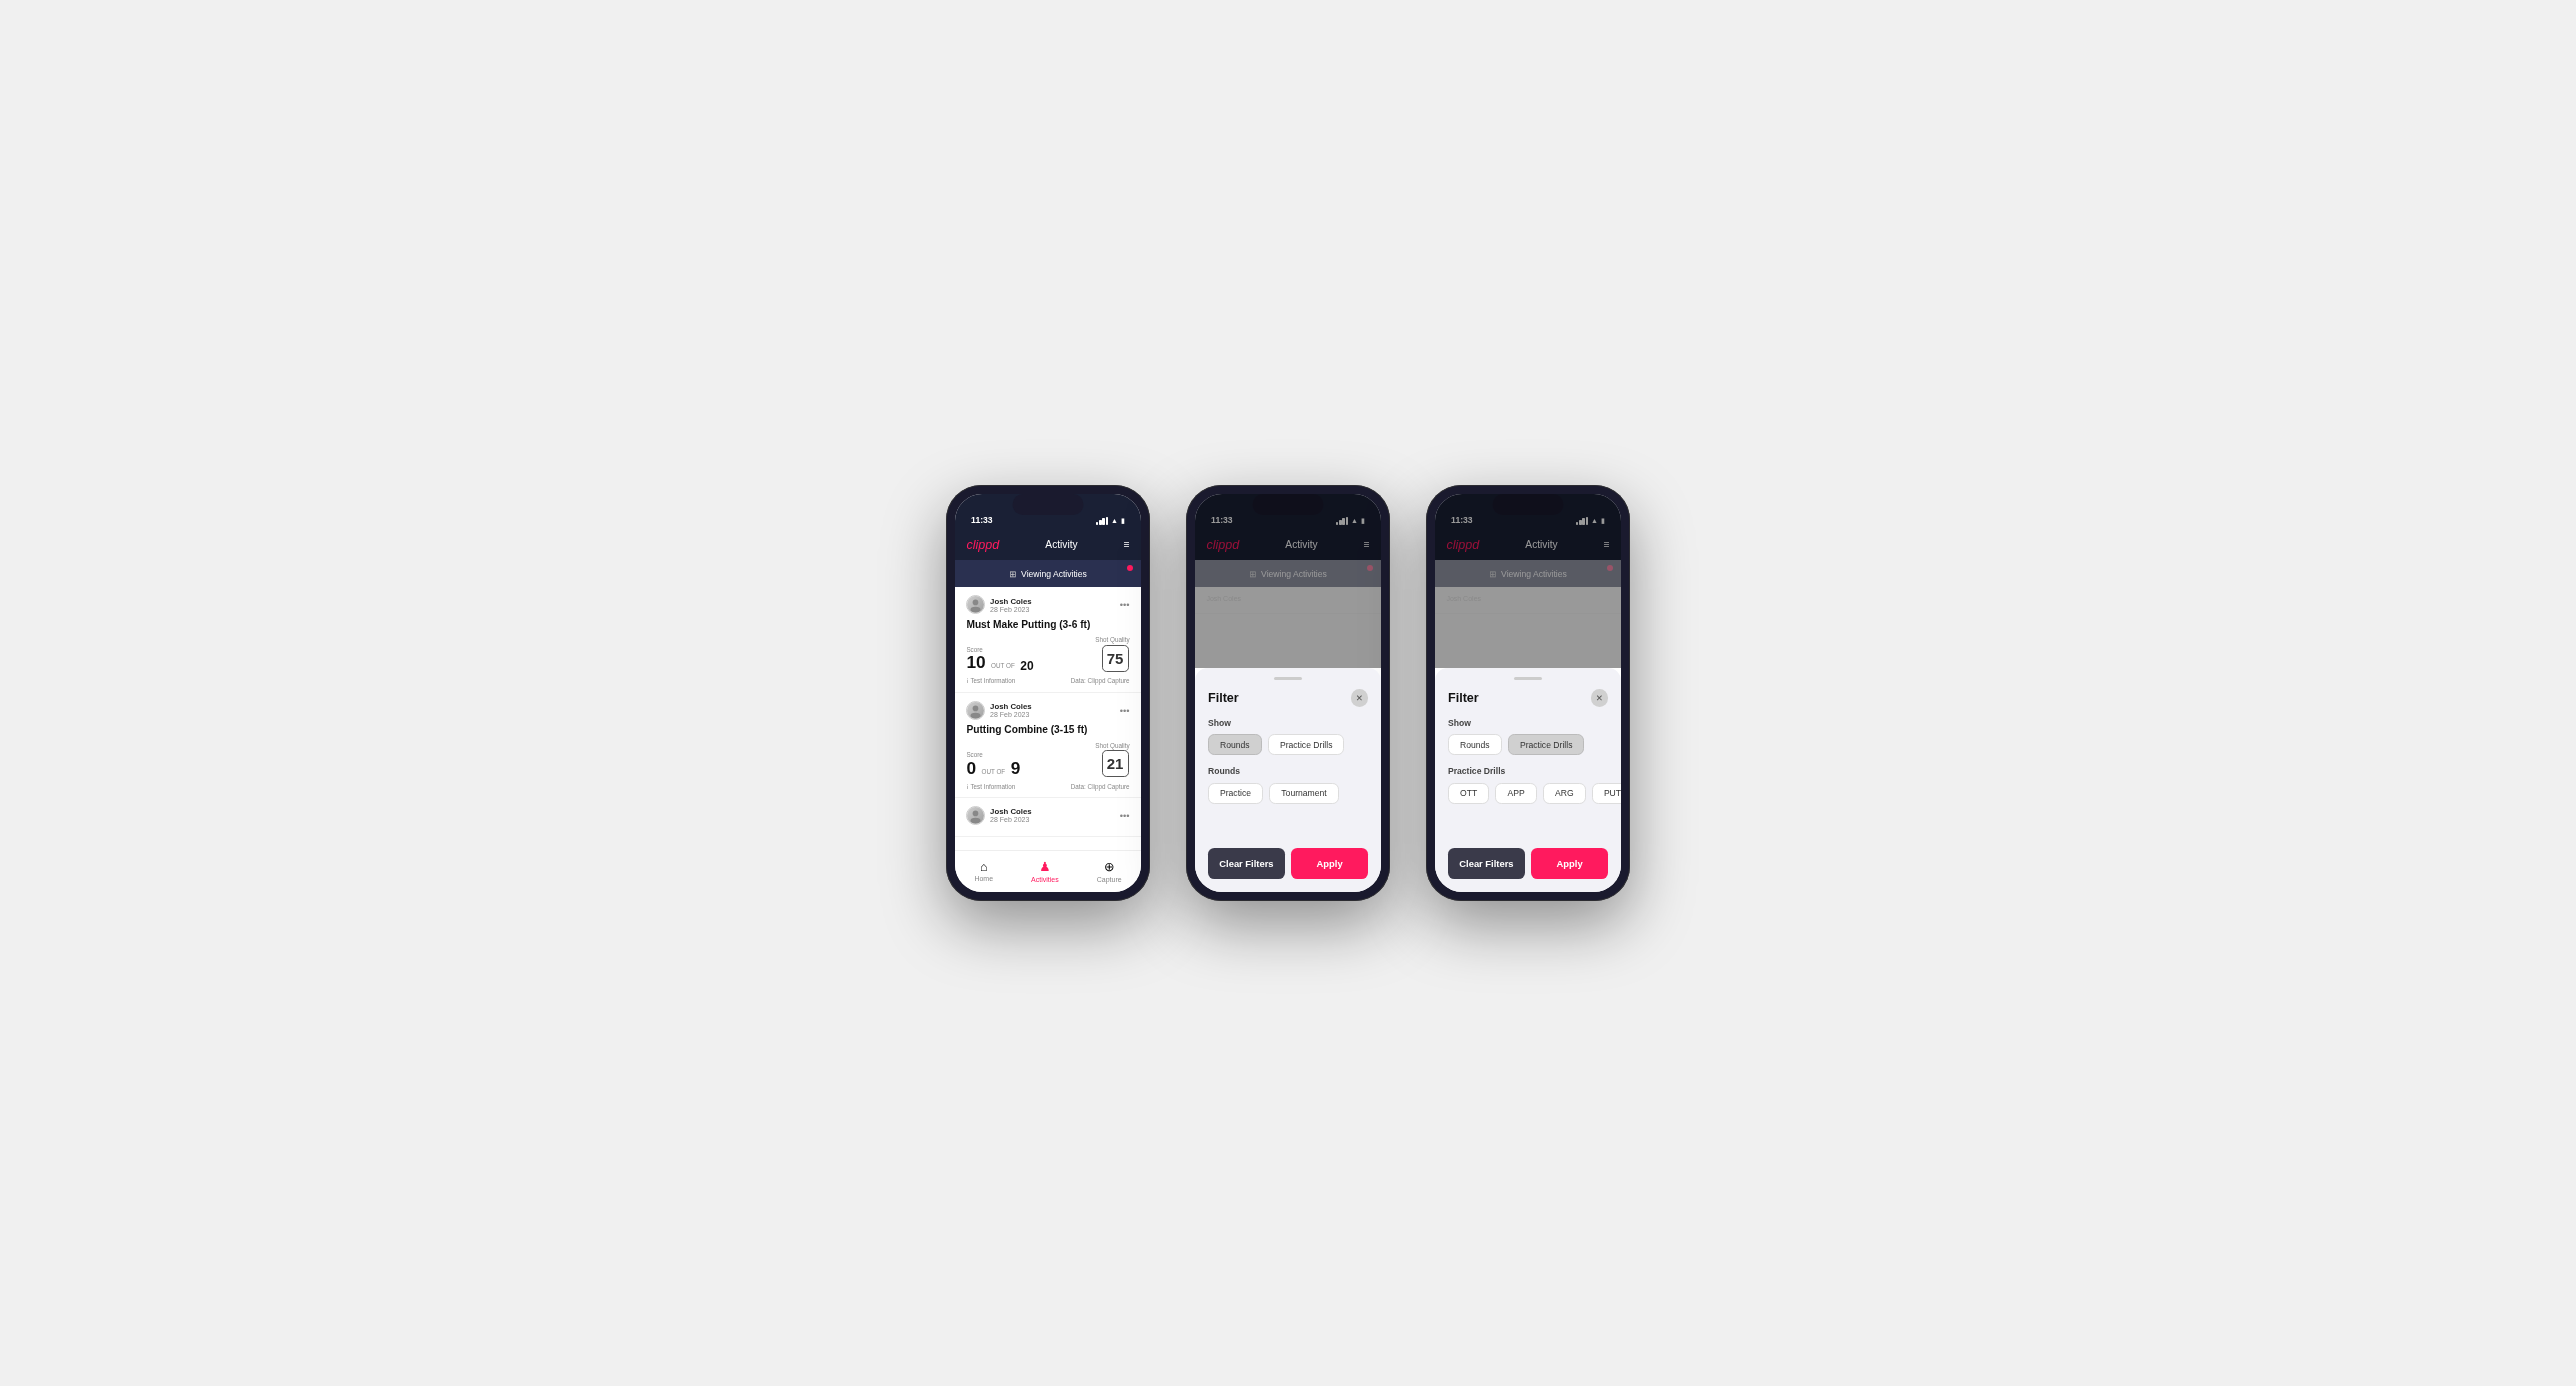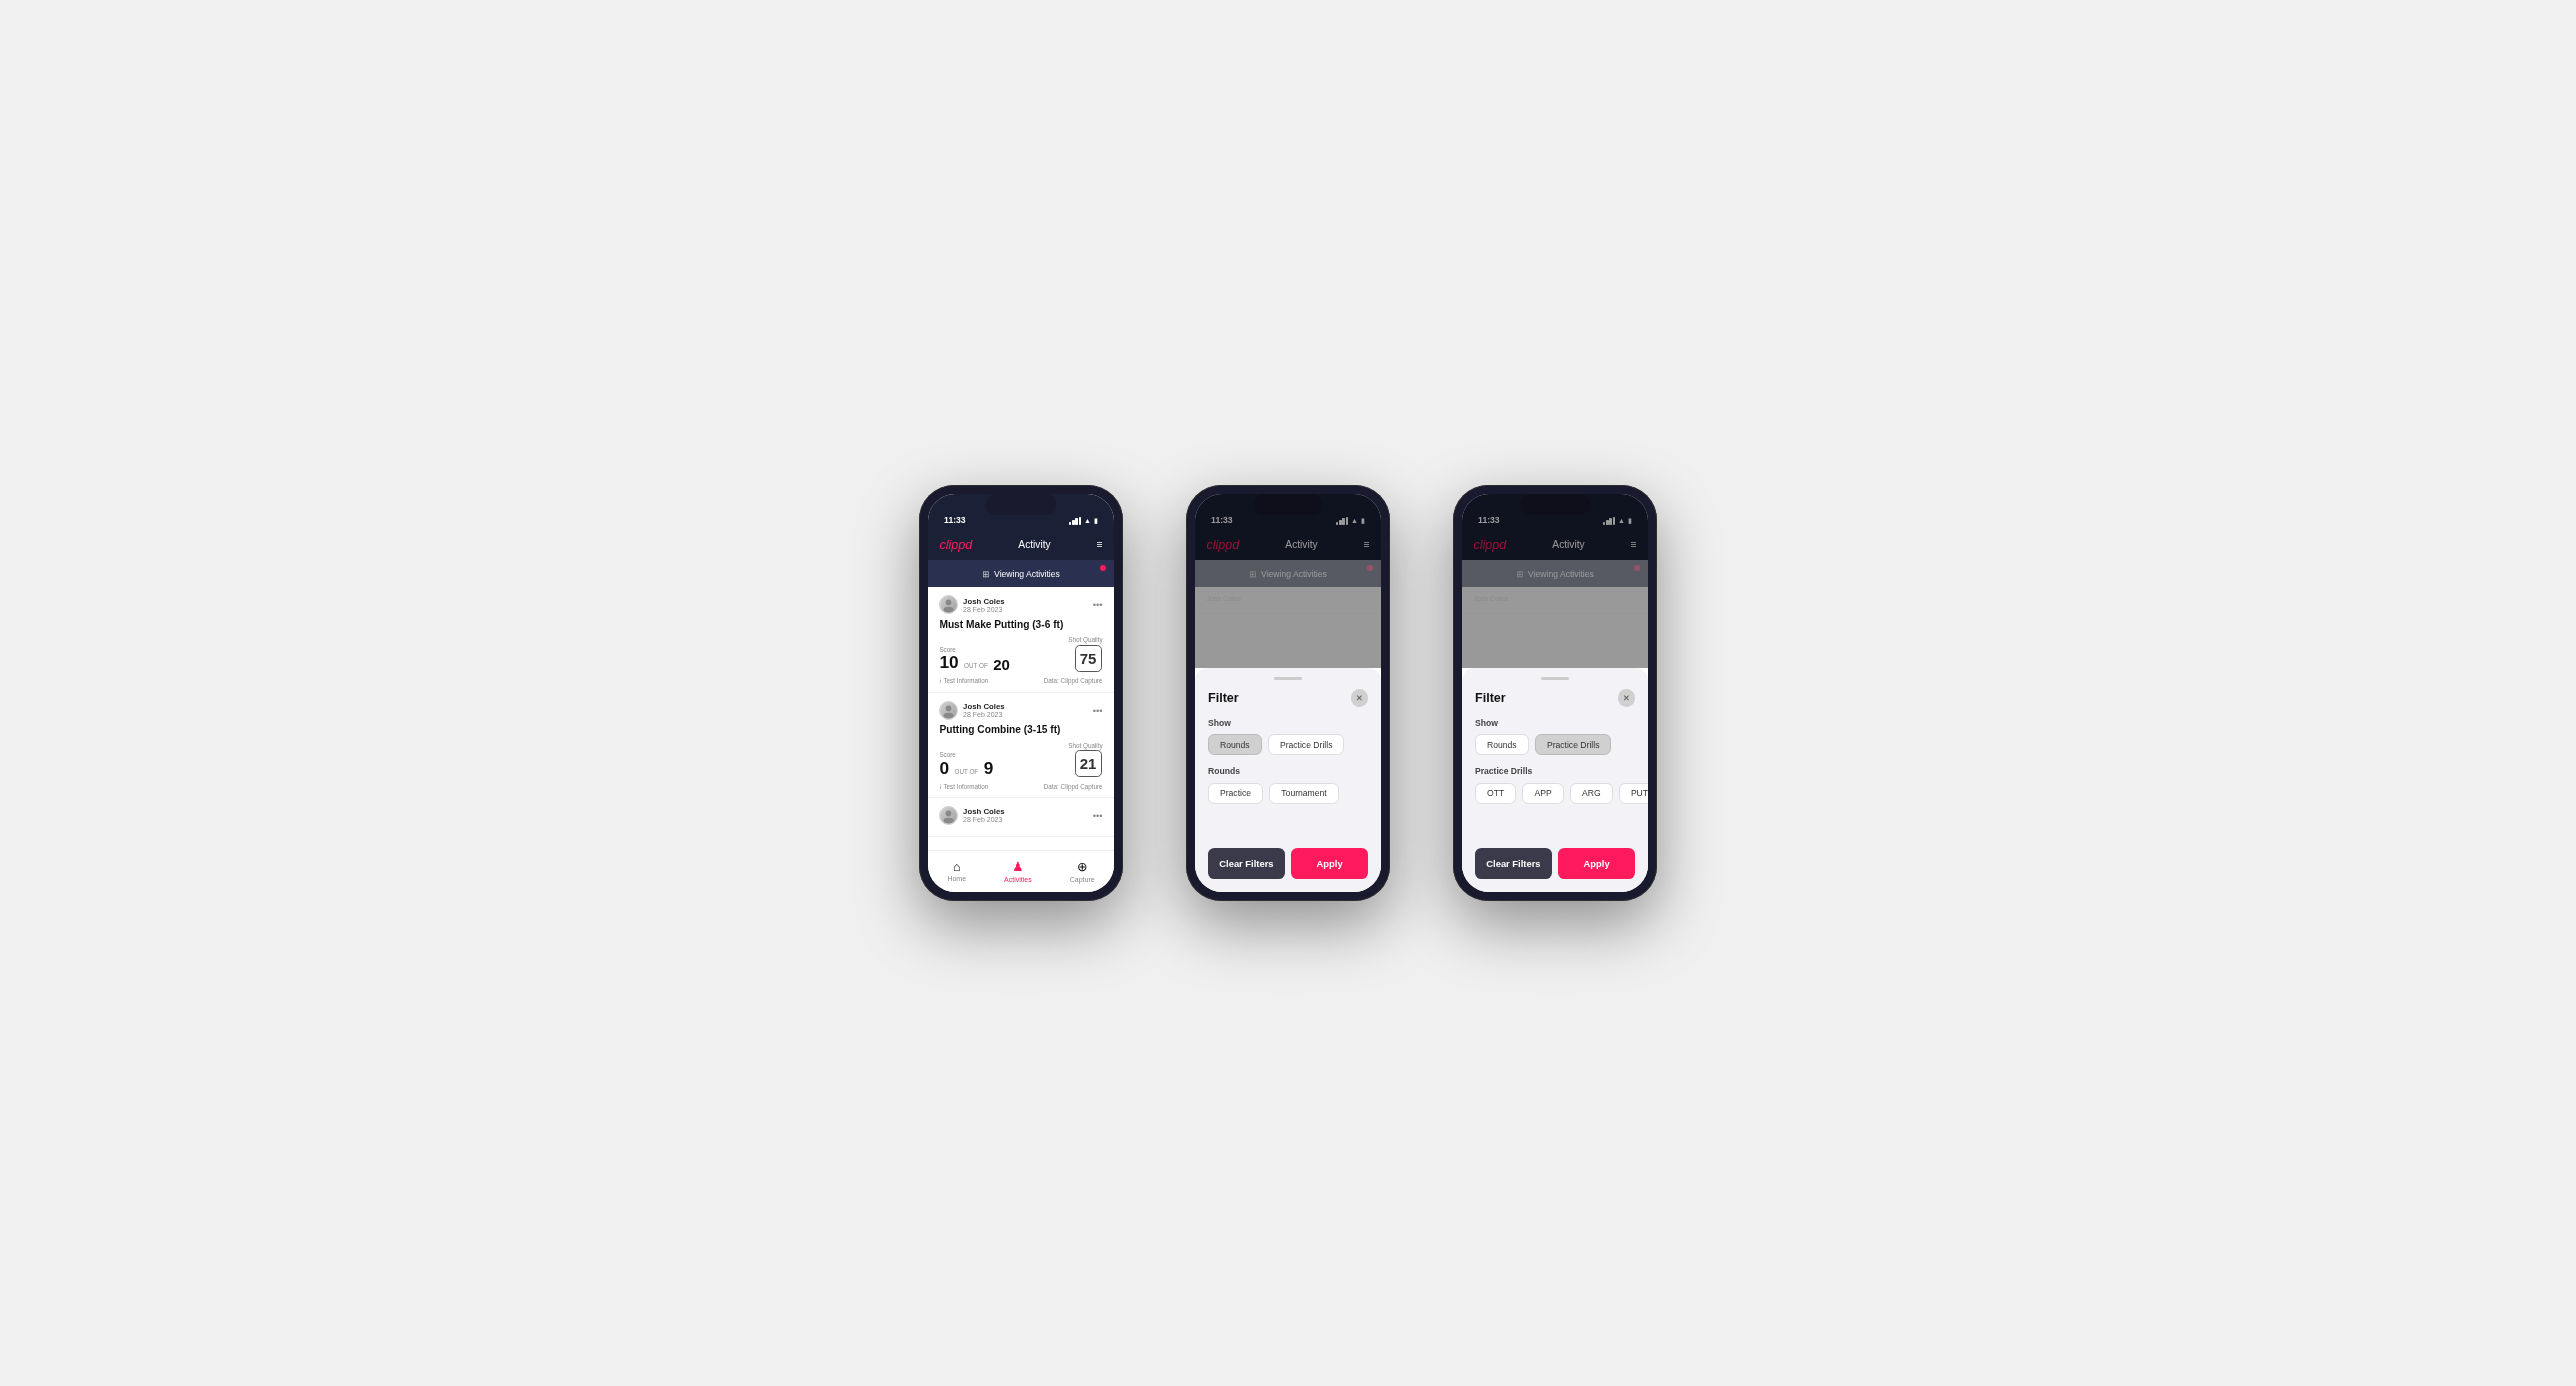--- a/index.html
+++ b/index.html
@@ -7,21 +7,21 @@
       background: #f0f0f0;
       display: flex;
       justify-content: center;
       align-items: center;
       min-height: 100vh;
       font-family: -apple-system, BlinkMacSystemFont, 'Segoe UI', sans-serif;
       padding: 31px 15.7px;
     }
     .phones-container {
       display: flex;
-      gap: 63px;
+      gap: 36px;
       align-items: center;
     }
 
     
     .phone {
       width: 204px;
       height: 416px;
       background: #1a1a2e;
       border-radius: 35px;
       padding: 9.4px;
@@ -451,21 +451,21 @@
             </div>
             <span class="more-btn">•••</span>
           </div>
           <div class="activity-title">Must Make Putting (3-6 ft)</div>
           <div class="stats-row">
             <div class="stat-col">
               <div class="stat-label">Score</div>
               <div style="display:flex;align-items:flex-end;gap:3.1px">
                 <span class="stat-value">10</span>
                 <span class="stat-subtext">OUT OF</span>
-                <span class="stat-value" style="font-size:15px">20</span>
+                <span class="stat-value" style="font-size:12px">20</span>
               </div>
             </div>
             <div style="margin-left:auto">
               <div class="stat-label">Shot Quality</div>
               <div class="quality-badge">75</div>
             </div>
           </div>
           <div class="activity-footer">
             <div class="test-info">
               <span>ℹ</span>

